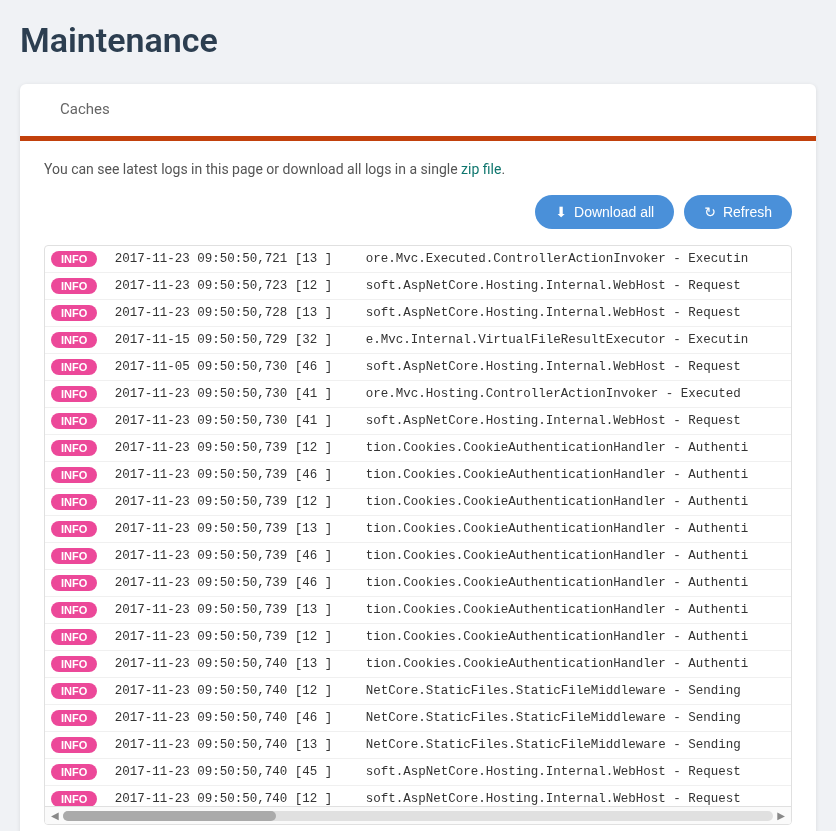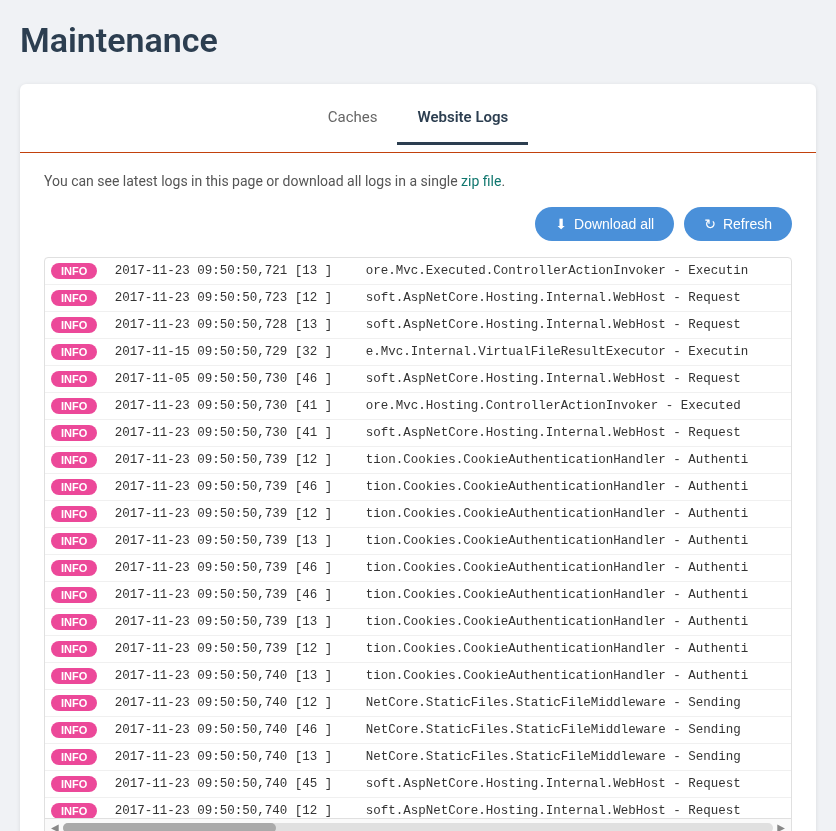--- a/index.html
+++ b/index.html
@@ -17,23 +17,22 @@
     }
     .card {
       background: #fff;
       border-radius: 6px;
       box-shadow: 0 1px 4px rgba(0,0,0,0.1);
       padding: 0;
       overflow: hidden;
     }
     .tabs {
       display: flex;
-      border-bottom: 1px solid #c2410c;
-      padding: 8px 20px;
-      justify-content: center;
+      border-bottom: 5px solid #c2410c;
+      padding: 0 20px;
     }
     .tab {
       padding: 16px 20px;
       font-size: 15px;
       color: #666;
       cursor: pointer;
       border-bottom: 3px solid transparent;
       margin-bottom: -1px;
       user-select: none;
     }
@@ -160,21 +159,20 @@
     }
   </style>
 </head>
 <body>
 
 <h1 class="page-title">Maintenance</h1>
 
 <div class="card">
   <div class="tabs">
     <div class="tab">Caches</div>
-    <div class="tab active">Website Logs</div>
   </div>
   <div class="card-body">
     <p class="info-text">
       You can see latest logs in this page or download all logs in a single <a href="#">zip file</a>.
     </p>
     <div class="toolbar">
       <button class="btn btn-primary">
         <span>⬇</span>
         <span>Download all</span>
       </button>

